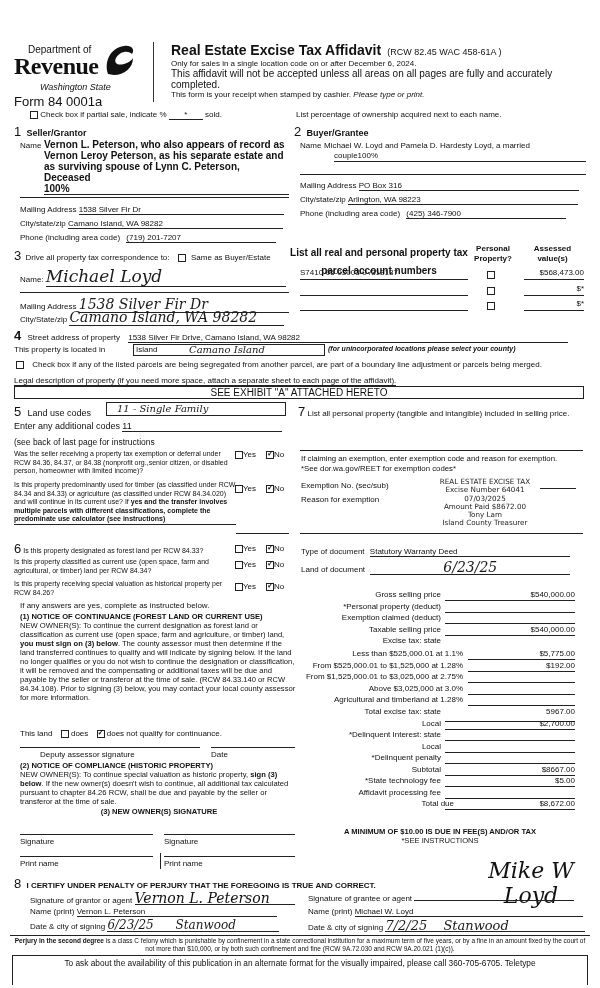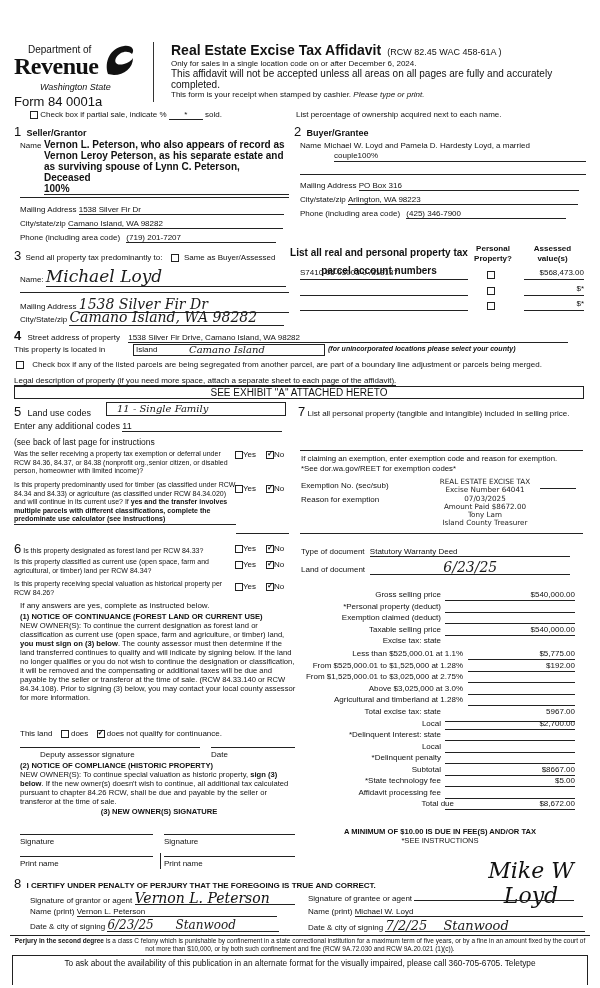--- a/index.html
+++ b/index.html
@@ -93,23 +93,23 @@
   <span>City/state/zip</span>
   <span class="ul" style="display:inline-block;width:230px;">Arlington, WA  98223</span>
 </div>
 <div class="abs" style="left:300px;top:209px;">
   <span>Phone (including area code)</span>
   <span class="ul" style="display:inline-block;width:160px;margin-left:4px;">(425) 346-7900</span>
 </div>
 
 <div class="abs" style="left:14px;top:248px;">
   <span class="secnum">3</span>
-  <span style="margin-left:2px;">Send all property tax predominantly to:</span>
+  <span style="margin-left:2px;">Drive all property tax correspondence to:</span>
   <span class="cb" style="margin-left:6px;"></span>
-  <span style="margin-left:3px;">Same as Buyer/Assessed</span>
+  <span style="margin-left:3px;">Same as Buyer/Estate</span>
 </div>
 <div class="abs" style="left:20px;top:266px;">
   <span>Name:</span>
   <span class="ul hw" style="display:inline-block;width:240px;font-size:17px;">Michael Loyd</span>
 </div>
 <div class="abs ul" style="left:20px;top:292px;width:269px;height:1px;"></div>
 <div class="abs" style="left:20px;top:296px;">
   <span>Mailing Address</span>
   <span class="ul hw" style="display:inline-block;width:210px;font-size:14px;">1538 Silver Fir Dr</span>
 </div>

